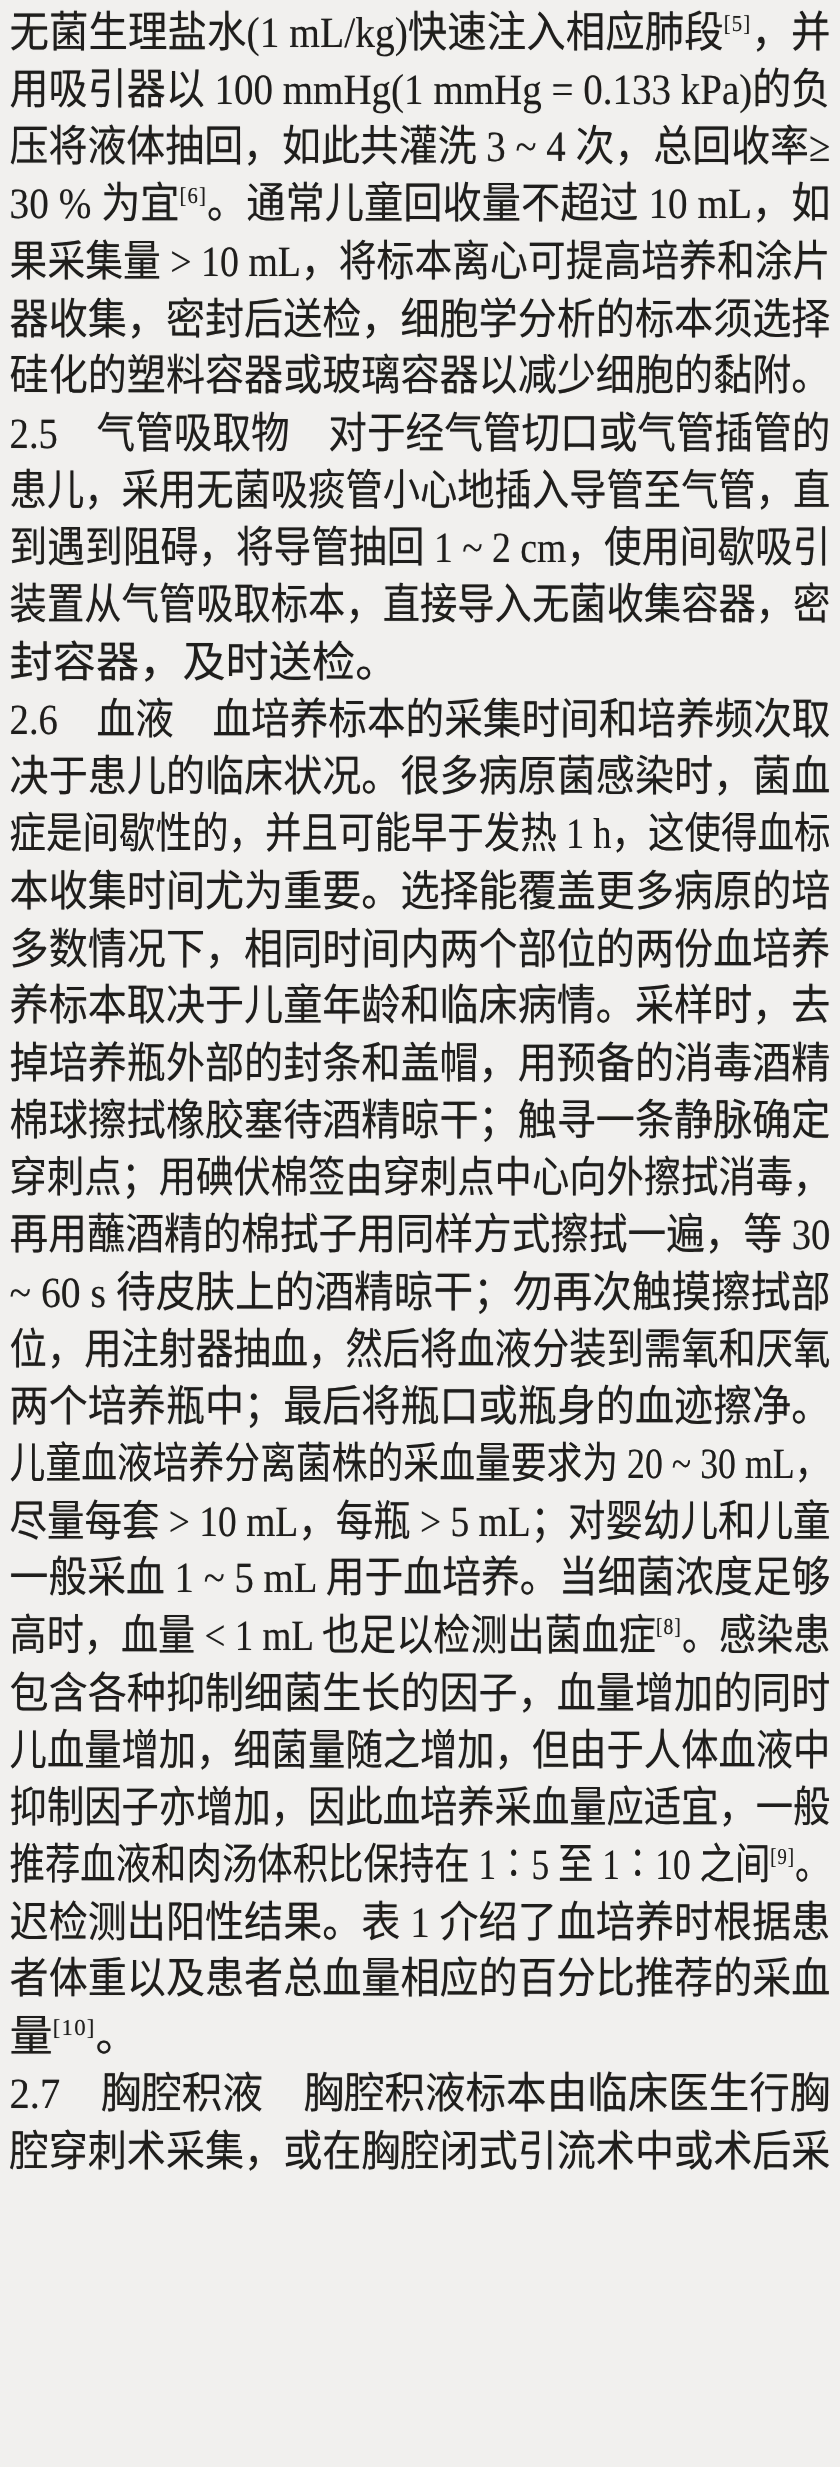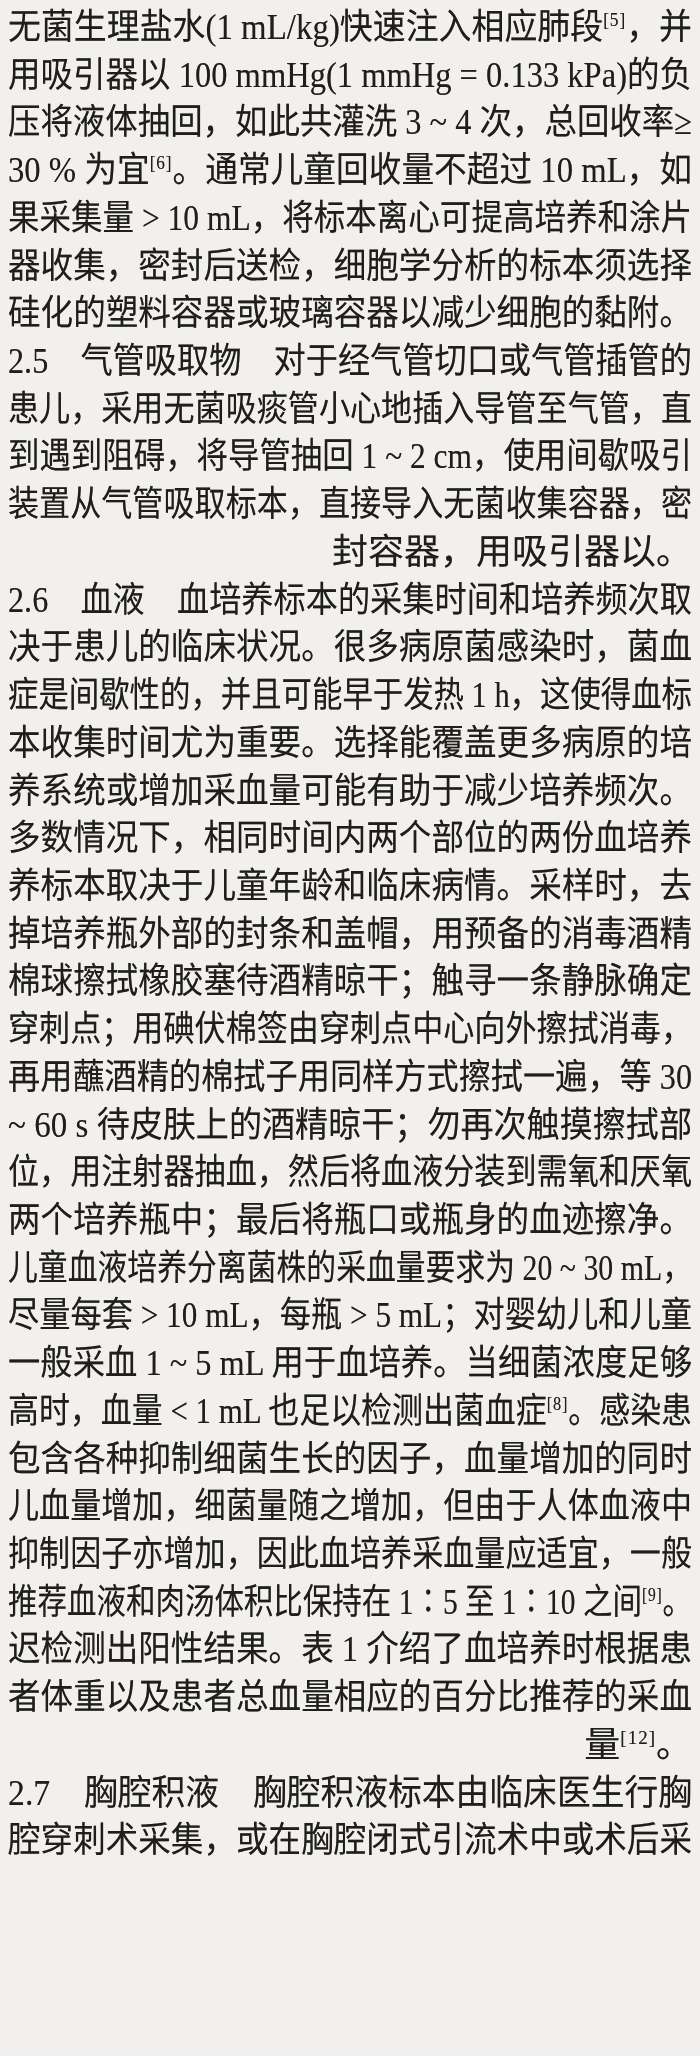--- a/index.html
+++ b/index.html
@@ -6,21 +6,21 @@
   body {
     width: 700px;
     height: 2056px;
     overflow: hidden;
     font-family: "Liberation Serif", "DejaVu Serif", serif;
   }
   .doc {
     padding: 4px 8px 0 8px;
     width: 684px;
   }
-  .para { margin: 0; text-align: right; }
+  .para { margin: 0; }
   .line {
     height: 47.72px;
     line-height: 47.72px;
     font-size: 36px;
     white-space: nowrap;
     overflow: hidden;
   }
   .inner {
     display: inline-block;
     white-space: nowrap;
@@ -46,46 +46,45 @@
       <div class="line"><span class="inner" style="transform: scaleX(0.908178);"><span>30 % 为宜</span><sup>[6]</sup><span>。通常儿童回收量不超过 10 mL，如</span></span></div>
       <div class="line"><span class="inner" style="transform: scaleX(0.875467);"><span>果采集量 &gt; 10 mL，将标本离心可提高培养和涂片</span></span></div>
       <div class="line"><span class="inner" style="transform: scaleX(0.904743);"><span>器收集，密封后送检，细胞学分析的标本须选择</span></span></div>
       <div class="line"><span class="inner" style="transform: scaleX(0.904743);"><span>硅化的塑料容器或玻璃容器以减少细胞的黏附。</span></span></div>
     </div>
     <div class="para">
       <div class="line"><span class="inner" style="transform: scaleX(0.894099);"><span>2.5　气管吸取物　对于经气管切口或气管插管的</span></span></div>
       <div class="line"><span class="inner" style="transform: scaleX(0.863619);"><span>患儿，采用无菌吸痰管小心地插入导管至气管，直</span></span></div>
       <div class="line"><span class="inner" style="transform: scaleX(0.873041);"><span>到遇到阻碍，将导管抽回 1 ~ 2 cm，使用间歇吸引</span></span></div>
       <div class="line"><span class="inner" style="transform: scaleX(0.863619);"><span>装置从气管吸取标本，直接导入无菌收集容器，密</span></span></div>
-      <div class="line short"><span class="inner"><span>封容器，用吸引器以。</span></span></div>
+      <div class="line short"><span class="inner"><span>封容器，及时送检。</span></span></div>
     </div>
     <div class="para">
       <div class="line"><span class="inner" style="transform: scaleX(0.894099);"><span>2.6　血液　血培养标本的采集时间和培养频次取</span></span></div>
       <div class="line"><span class="inner" style="transform: scaleX(0.904743);"><span>决于患儿的临床状况。很多病原菌感染时，菌血</span></span></div>
       <div class="line"><span class="inner" style="transform: scaleX(0.844428);"><span>症是间歇性的，并且可能早于发热 1 h，这使得血标</span></span></div>
       <div class="line"><span class="inner" style="transform: scaleX(0.904743);"><span>本收集时间尤为重要。选择能覆盖更多病原的培</span></span></div>
-      <div class="line"><span class="inner" style="transform: scaleX(0.904743);"><span>养系统或增加采血量可能有助于减少培养频次。</span></span></div>
       <div class="line"><span class="inner" style="transform: scaleX(0.904743);"><span>多数情况下，相同时间内两个部位的两份血培养</span></span></div>
       <div class="line"><span class="inner" style="transform: scaleX(0.904743);"><span>养标本取决于儿童年龄和临床病情。采样时，去</span></span></div>
       <div class="line"><span class="inner" style="transform: scaleX(0.904743);"><span>掉培养瓶外部的封条和盖帽，用预备的消毒酒精</span></span></div>
       <div class="line"><span class="inner" style="transform: scaleX(0.904743);"><span>棉球擦拭橡胶塞待酒精晾干；触寻一条静脉确定</span></span></div>
       <div class="line"><span class="inner" style="transform: scaleX(0.863619);"><span>穿刺点；用碘伏棉签由穿刺点中心向外擦拭消毒，</span></span></div>
       <div class="line"><span class="inner" style="transform: scaleX(0.894099);"><span>再用蘸酒精的棉拭子用同样方式擦拭一遍，等 30</span></span></div>
       <div class="line"><span class="inner" style="transform: scaleX(0.918737);"><span>~ 60 s 待皮肤上的酒精晾干；勿再次触摸擦拭部</span></span></div>
       <div class="line"><span class="inner" style="transform: scaleX(0.863619);"><span>位，用注射器抽血，然后将血液分装到需氧和厌氧</span></span></div>
       <div class="line"><span class="inner" style="transform: scaleX(0.904743);"><span>两个培养瓶中；最后将瓶口或瓶身的血迹擦净。</span></span></div>
       <div class="line"><span class="inner" style="transform: scaleX(0.828604);"><span>儿童血液培养分离菌株的采血量要求为 20 ~ 30 mL，</span></span></div>
       <div class="line"><span class="inner" style="transform: scaleX(0.867367);"><span>尽量每套 &gt; 10 mL，每瓶 &gt; 5 mL；对婴幼儿和儿童</span></span></div>
       <div class="line"><span class="inner" style="transform: scaleX(0.898651);"><span>一般采血 1 ~ 5 mL 用于血培养。当细菌浓度足够</span></span></div>
       <div class="line"><span class="inner" style="transform: scaleX(0.859145);"><span>高时，血量 &lt; 1 mL 也足以检测出菌血症</span><sup>[8]</sup><span>。感染患</span></span></div>
       <div class="line"><span class="inner" style="transform: scaleX(0.904743);"><span>包含各种抑制细菌生长的因子，血量增加的同时</span></span></div>
       <div class="line"><span class="inner" style="transform: scaleX(0.863619);"><span>儿血量增加，细菌量随之增加，但由于人体血液中</span></span></div>
       <div class="line"><span class="inner" style="transform: scaleX(0.863619);"><span>抑制因子亦增加，因此血培养采血量应适宜，一般</span></span></div>
       <div class="line"><span class="inner" style="transform: scaleX(0.818978);"><span>推荐血液和肉汤体积比保持在 1∶5 至 1∶10 之间</span><sup>[9]</sup><span>。</span></span></div>
       <div class="line"><span class="inner" style="transform: scaleX(0.904743);"><span>迟检测出阳性结果。表 1 介绍了血培养时根据患</span></span></div>
       <div class="line"><span class="inner" style="transform: scaleX(0.904743);"><span>者体重以及患者总血量相应的百分比推荐的采血</span></span></div>
-      <div class="line short"><span class="inner"><span>量</span><sup>[12]</sup><span>。</span></span></div>
+      <div class="line short"><span class="inner"><span>量</span><sup>[10]</sup><span>。</span></span></div>
     </div>
     <div class="para">
       <div class="line"><span class="inner" style="transform: scaleX(0.938251);"><span>2.7　胸腔积液　胸腔积液标本由临床医生行胸</span></span></div>
       <div class="line"><span class="inner" style="transform: scaleX(0.904743);"><span>腔穿刺术采集，或在胸腔闭式引流术中或术后采</span></span></div>
     </div>
   </div>
 
 </body></html>

